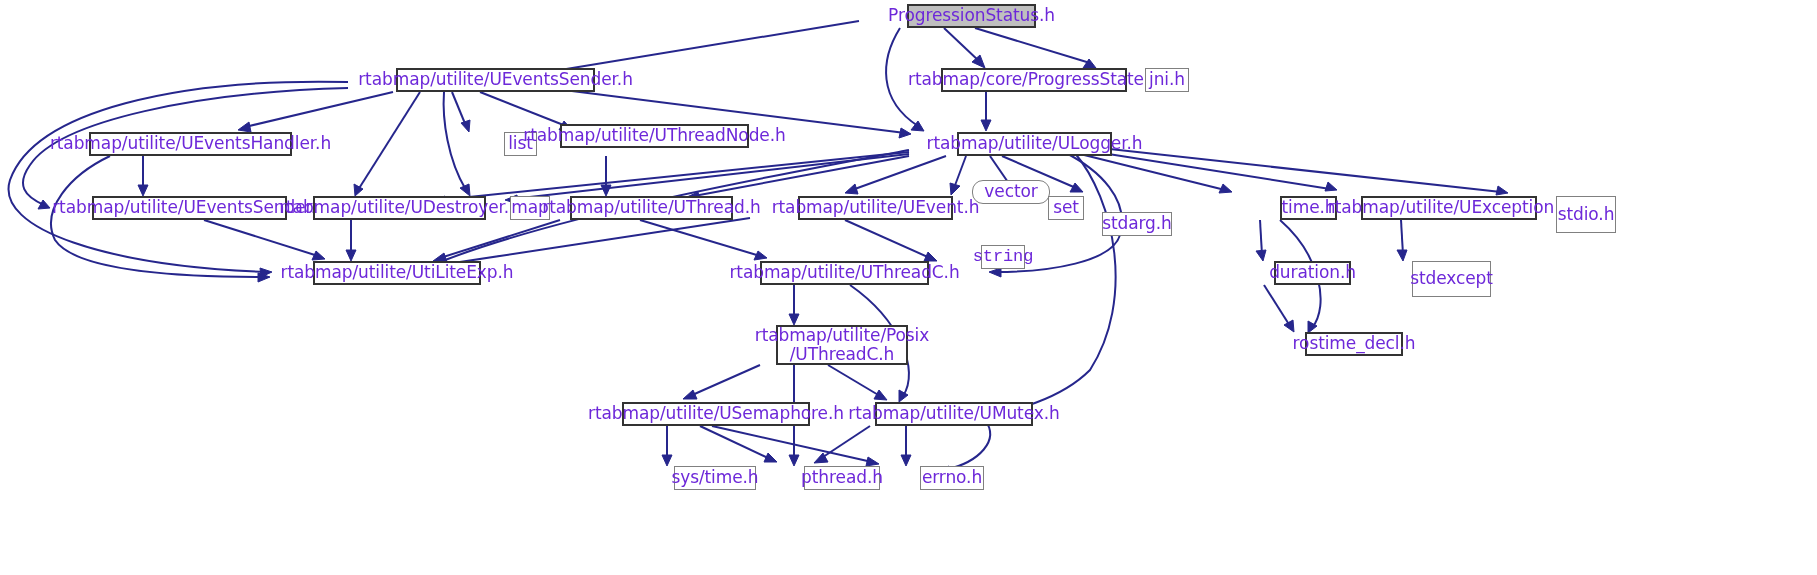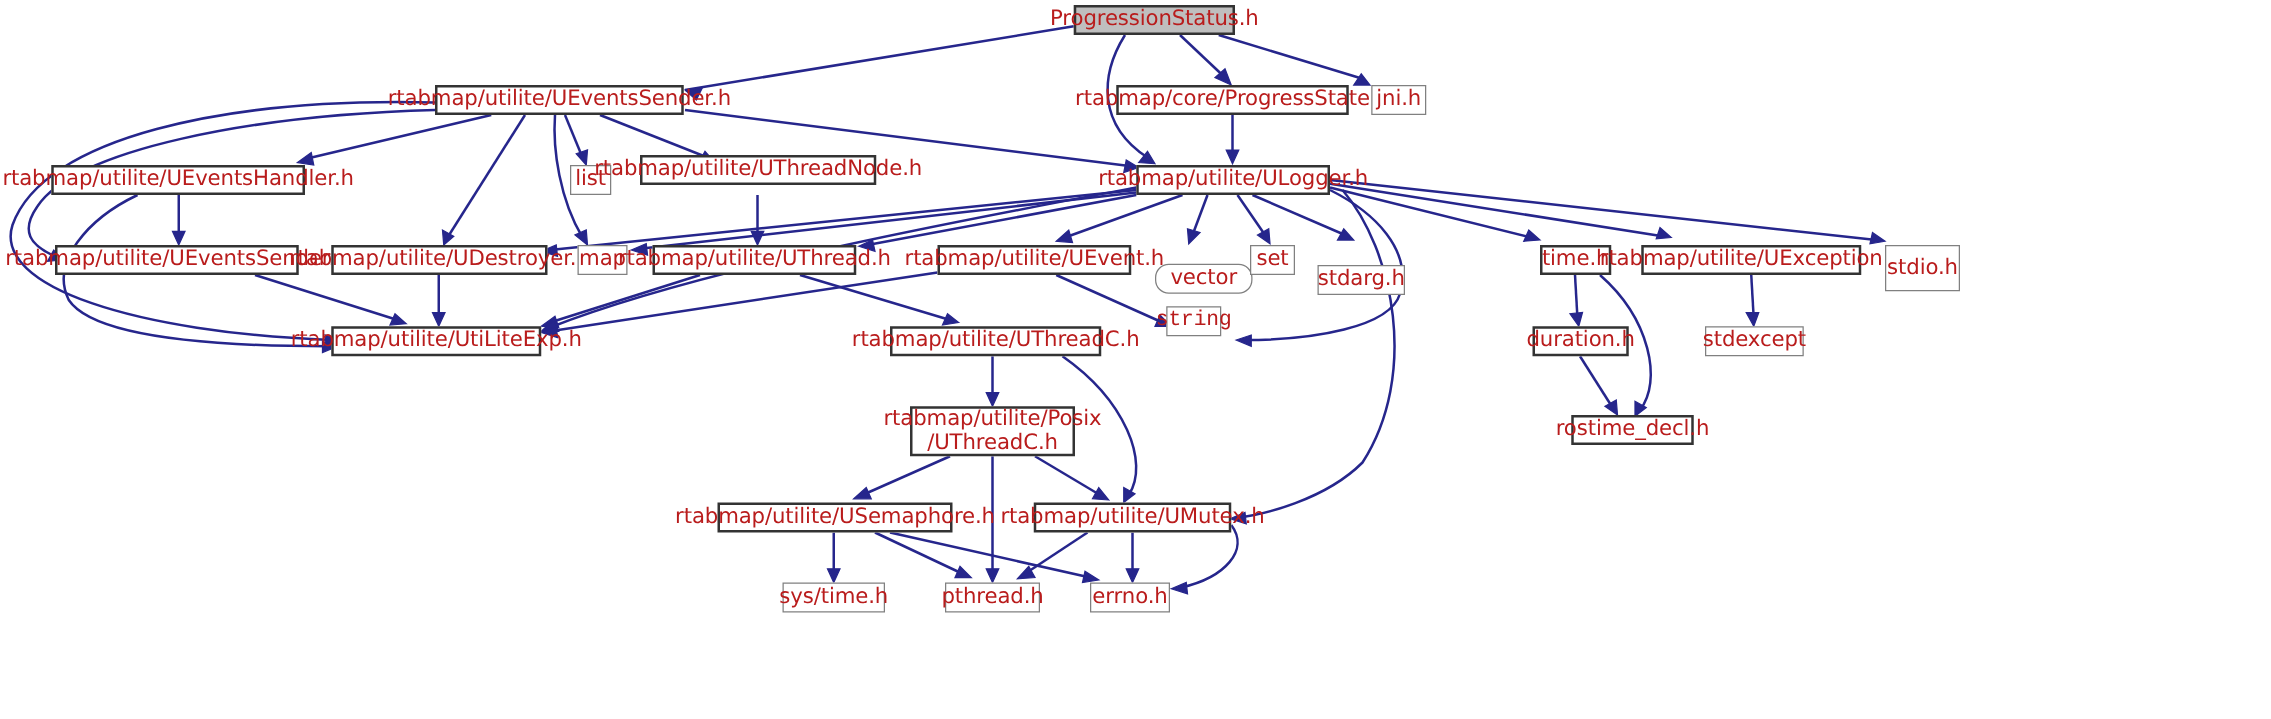--- a/index.html
+++ b/index.html
@@ -34,25 +34,26 @@
   }
   .node-box {
     position: absolute;
     box-sizing: border-box;
     display: flex;
     align-items: center;
     justify-content: center;
     text-align: center;
     font-size: 17px;
     line-height: 1.12;
-    color: #b91c1c;
+    color: #6d28d9;
     white-space: pre;
     letter-spacing: -0.1px;
     background: #ffffff;
     border: 1px solid #808080;
+    margin-left: 48px;
   }
   .node-box.solid {
     border: 2px solid #333333;
   }
   .node-box.root {
     background: #bfbfbf;
     border: 2px solid #333333;
   }
 </style>
 </head>
@@ -210,31 +211,31 @@
       <div class="node-box light" style="left: 1097px; top: 68px; width: 44px; height: 24px;">jni.h</div>
       <div class="node-box solid" style="left: 41px; top: 132px; width: 203px; height: 24px;">rtabmap/utilite/UEventsHandler.h</div>
       <div class="node-box light" style="left: 456px; top: 132px; width: 33px; height: 24px;">list</div>
       <div class="node-box solid" style="left: 512px; top: 124px; width: 189px; height: 24px;">rtabmap/utilite/UThreadNode.h</div>
       <div class="node-box solid" style="left: 909px; top: 132px; width: 155px; height: 24px;">rtabmap/utilite/ULogger.h</div>
       <div class="node-box solid" style="left: 44px; top: 196px; width: 195px; height: 24px;">rtabmap/utilite/UEventsSender.h</div>
       <div class="node-box solid" style="left: 265px; top: 196px; width: 173px; height: 24px;">rtabmap/utilite/UDestroyer.h</div>
       <div class="node-box light" style="left: 462px; top: 196px; width: 40px; height: 24px;">map</div>
       <div class="node-box solid" style="left: 522px; top: 196px; width: 163px; height: 24px;">rtabmap/utilite/UThread.h</div>
       <div class="node-box solid" style="left: 750px; top: 196px; width: 155px; height: 24px;">rtabmap/utilite/UEvent.h</div>
-      <div class="node-box light" style="left: 924px; top: 211px; width: 78px; height: 24px; border-radius: 11px;">vector</div>
+      <div class="node-box light" style="left: 924px; top: 180px; width: 78px; height: 24px; border-radius: 11px;">vector</div>
       <div class="node-box light" style="left: 1000px; top: 196px; width: 36px; height: 24px;">set</div>
       <div class="node-box light" style="left: 1054px; top: 212px; width: 70px; height: 24px;">stdarg.h</div>
       <div class="node-box solid" style="left: 1232px; top: 196px; width: 57px; height: 24px;">time.h</div>
       <div class="node-box solid" style="left: 1313px; top: 196px; width: 176px; height: 24px;">rtabmap/utilite/UException.h</div>
       <div class="node-box light" style="left: 1508px; top: 196px; width: 60px; height: 37px;">stdio.h</div>
       <div class="node-box solid" style="left: 265px; top: 261px; width: 168px; height: 24px;">rtabmap/utilite/UtiLiteExp.h</div>
       <div class="node-box solid" style="left: 712px; top: 261px; width: 169px; height: 24px;">rtabmap/utilite/UThreadC.h</div>
       <div class="node-box light" style="left: 933px; top: 245px; width: 44px; height: 24px; font-family: Liberation Mono, monospace;">string</div>
       <div class="node-box solid" style="left: 1226px; top: 261px; width: 77px; height: 24px;">duration.h</div>
-      <div class="node-box light" style="left: 1364px; top: 261px; width: 79px; height: 24px;">stdexcept</div>
+      <div class="node-box light" style="left: 1364px; top: 261px; width: 79px; height: 36px;">stdexcept</div>
       <div class="node-box solid" style="left: 728px; top: 325px; width: 132px; height: 40px;">rtabmap/utilite/Posix
 /UThreadC.h</div>
       <div class="node-box solid" style="left: 1257px; top: 332px; width: 98px; height: 24px;">rostime_decl.h</div>
       <div class="node-box solid" style="left: 574px; top: 402px; width: 188px; height: 24px;">rtabmap/utilite/USemaphore.h</div>
       <div class="node-box solid" style="left: 827px; top: 402px; width: 158px; height: 24px;">rtabmap/utilite/UMutex.h</div>
       <div class="node-box light" style="left: 626px; top: 466px; width: 82px; height: 24px;">sys/time.h</div>
       <div class="node-box light" style="left: 756px; top: 466px; width: 76px; height: 24px;">pthread.h</div>
       <div class="node-box light" style="left: 872px; top: 466px; width: 64px; height: 24px;">errno.h</div>
     </div>
 </div>

